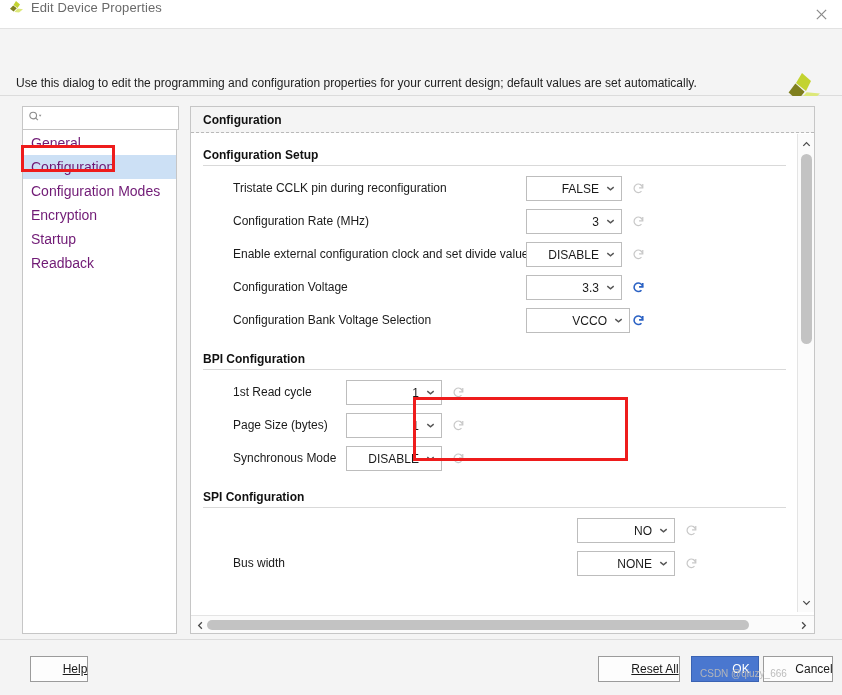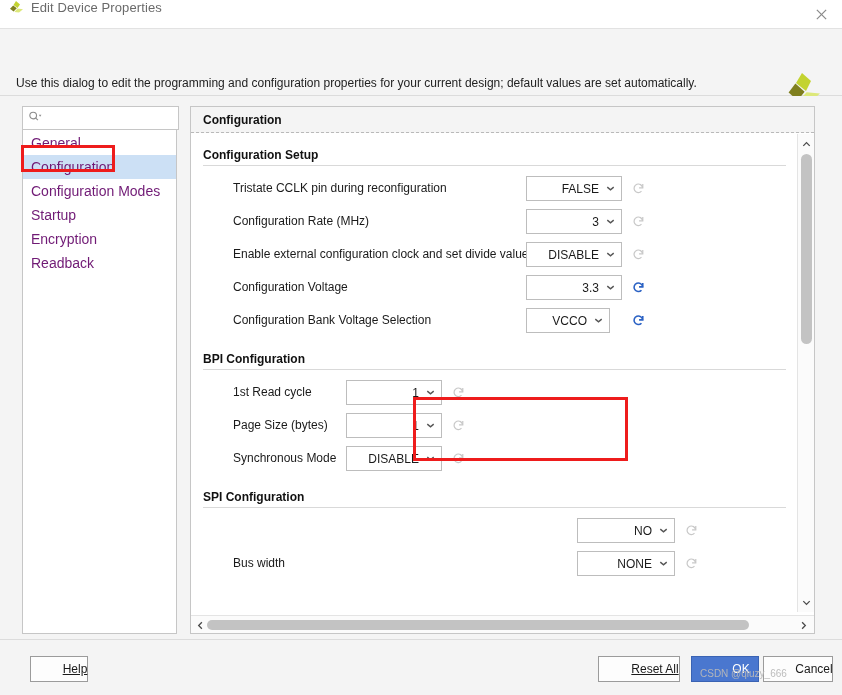--- a/index.html
+++ b/index.html
@@ -229,22 +229,22 @@
           <line x1="8.3" y1="8.8" x2="10.6" y2="11" stroke="#8c8c8c" stroke-width="1.2"></line>
           <polygon points="11.6,5.2 14.4,5.2 13,7.2" fill="#8c8c8c"></polygon>
         </svg>
       </span>
       <input id="search-input" type="text" placeholder="" style="">
     </div>
     <div id="nav-list">
         <div class="nav-item">General</div>
         <div class="nav-item selected">Configuration</div>
         <div class="nav-item">Configuration Modes</div>
+        <div class="nav-item">Encryption</div>
         <div class="nav-item">Startup</div>
-        <div class="nav-item">Encryption</div>
         <div class="nav-item">Readback</div>
       </div>
     <div id="nav-redbox"></div>
   </div>
 
   <div id="main-panel">
     <div id="panel-title">Configuration</div>
 
     <div id="panel-scroll">
         <div class="section-head">Configuration Setup</div>
@@ -305,21 +305,21 @@
               </svg>
             </span>
           </div>
           <span class="reset-icon" style="left: 441px;"><svg viewBox="0 0 14 14" width="13" height="13">
               <path d="M11.4 6.2 A4.6 4.6 0 1 0 10.2 9.9" fill="none" stroke="#2b62c4" stroke-width="1.7"></path>
               <polyline points="11.6,2.2 11.6,6.3 7.6,6.3" fill="none" stroke="#2b62c4" stroke-width="1.7"></polyline>
             </svg></span>
         </div>
         <div class="prop-row">
           <div class="prop-label" style="left: 42px;">Configuration Bank Voltage Selection</div>
-          <div class="combo" style="left: 335px; width: 84px;">
+          <div class="combo" style="left: 335px; width: 104px;">
             <span class="combo-value">VCCO</span>
             <span class="combo-arrow">
               <svg viewBox="0 0 12 12" width="11" height="11">
                 <polyline points="2.5,4.5 6,7.5 9.5,4.5" fill="none" stroke="#555" stroke-width="1.5"></polyline>
               </svg>
             </span>
           </div>
           <span class="reset-icon" style="left: 441px;"><svg viewBox="0 0 14 14" width="13" height="13">
               <path d="M11.4 6.2 A4.6 4.6 0 1 0 10.2 9.9" fill="none" stroke="#2b62c4" stroke-width="1.7"></path>
               <polyline points="11.6,2.2 11.6,6.3 7.6,6.3" fill="none" stroke="#2b62c4" stroke-width="1.7"></polyline>

